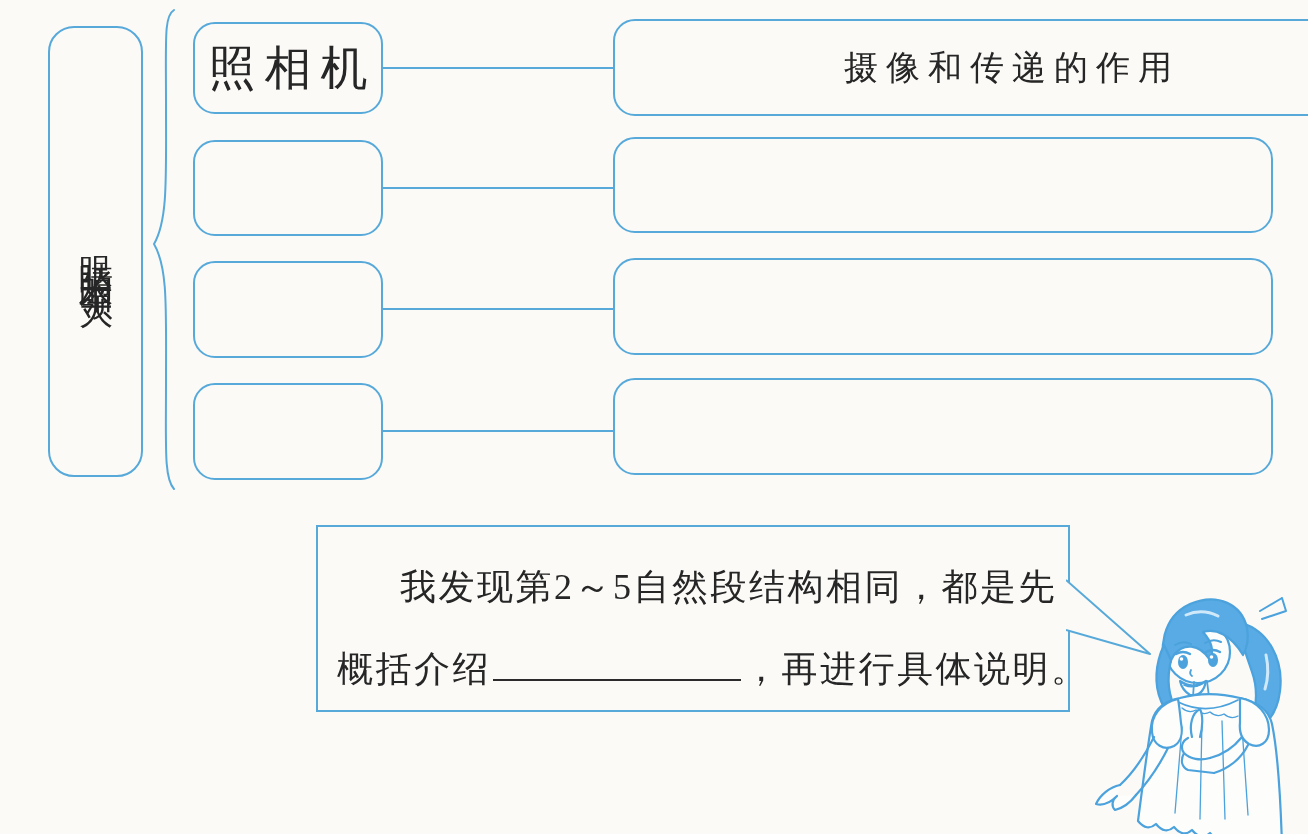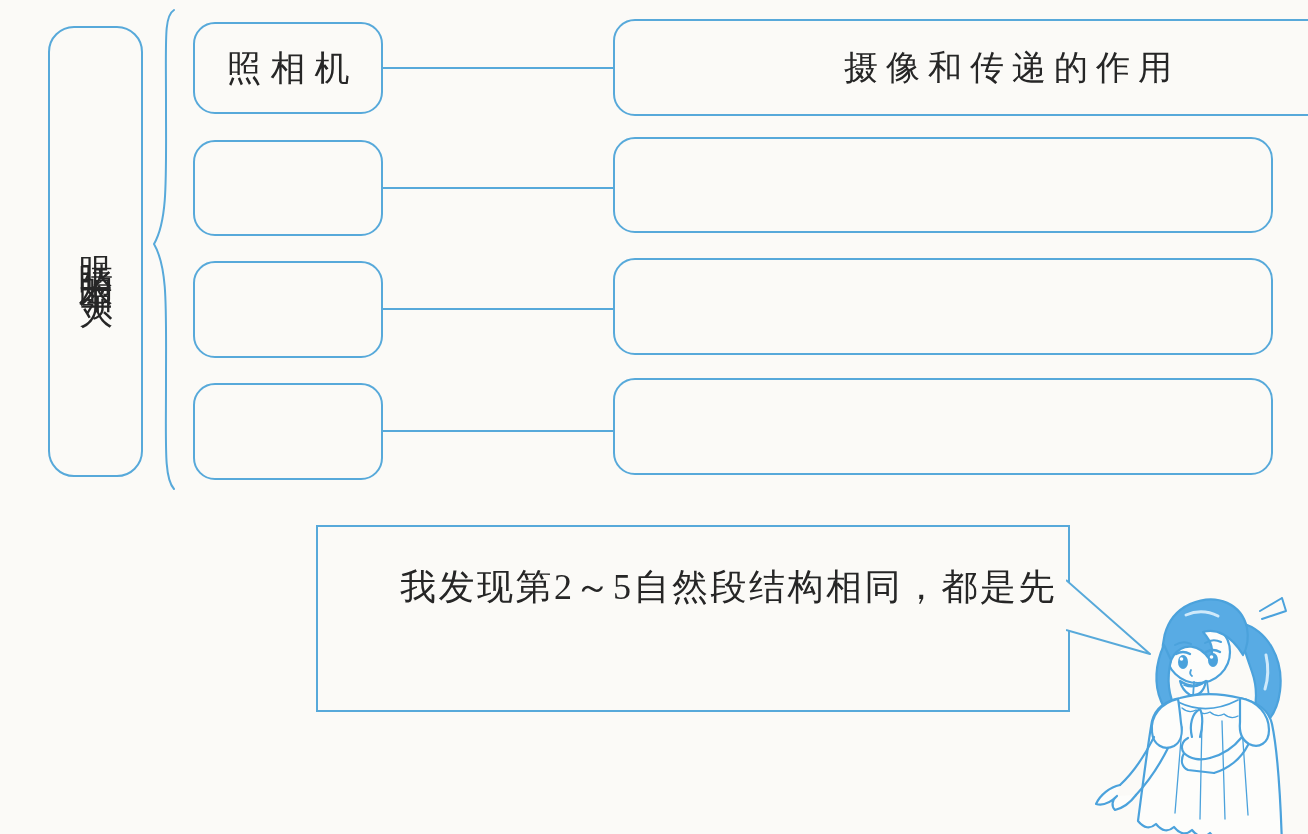--- a/index.html
+++ b/index.html
@@ -12,21 +12,21 @@
   .bluebox{
     position:absolute;box-sizing:border-box;
     border:2px solid #57a9da;border-radius:22px;
     display:flex;align-items:center;justify-content:center;
   }
   .rootbox{border-radius:26px;}
   .root-label{
     writing-mode:vertical-rl;text-orientation:upright;
     font-size:34px;letter-spacing:8px;color:#262626;
   }
-  .topic-text{font-size:35px;letter-spacing:9px;text-indent:9px;}
+  .topic-text{font-size:47px;letter-spacing:9px;text-indent:9px;}
   .detail-text{font-size:34px;letter-spacing:8px;text-indent:8px;}
   .connector{position:absolute;height:2px;background:#57a9da;}
   .bubble{
     position:absolute;box-sizing:border-box;
     border:2px solid #57a9da;background:transparent;
   }
   .bubble-line{
     position:absolute;white-space:nowrap;
     font-size:36px;letter-spacing:2.5px;line-height:36px;
   }
@@ -74,20 +74,23 @@
 <div class="bluebox" style="left:193px;top:383px;width:190px;height:97px">
   <span class="topic-text"></span>
 </div>
 <div class="connector" style="left:383px;top:430px;width:230px"></div>
 <div class="bluebox" style="left:613px;top:378px;width:660px;height:97px">
   <span class="detail-text"></span>
 </div>
 
 <div class="bubble" style="left:316px;top:525px;width:754px;height:187px">
   <div class="bubble-line" style="left:82px;top:42px">我发现第2～5自然段结构相同，都是先</div>
+  <div class="bubble-line" style="left:19px;top:116px">
+    <span>概括介绍</span><span class="blank-line"></span><span>，再进行具体说明。</span>
+  </div>
 </div>
 
 <svg class="abs" style="left:1066px;top:572px;z-index:5" width="92" height="90" viewBox="0 0 92 90">
   <polygon points="0,8 84,82 0,58" fill="#fbfaf7"></polygon>
   <path d="M 0,8 L 84,82 L 0,58" fill="none" stroke="#57a9da" stroke-width="2" stroke-linejoin="round"></path>
 </svg>
 
 <svg class="abs" style="left:1090px;top:585px" width="210" height="249" viewBox="0 0 210 249">
   <g stroke="#4ba2dc" stroke-width="2.2" fill="none" stroke-linecap="round" stroke-linejoin="round">
 

